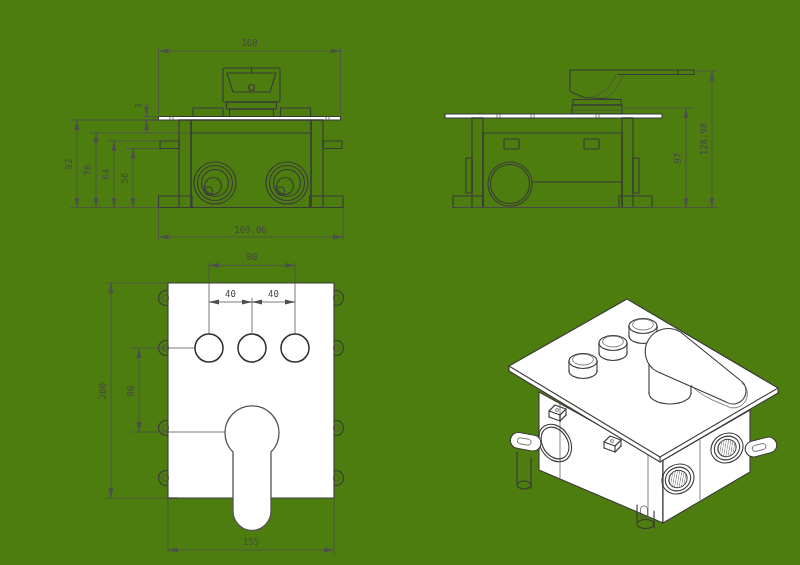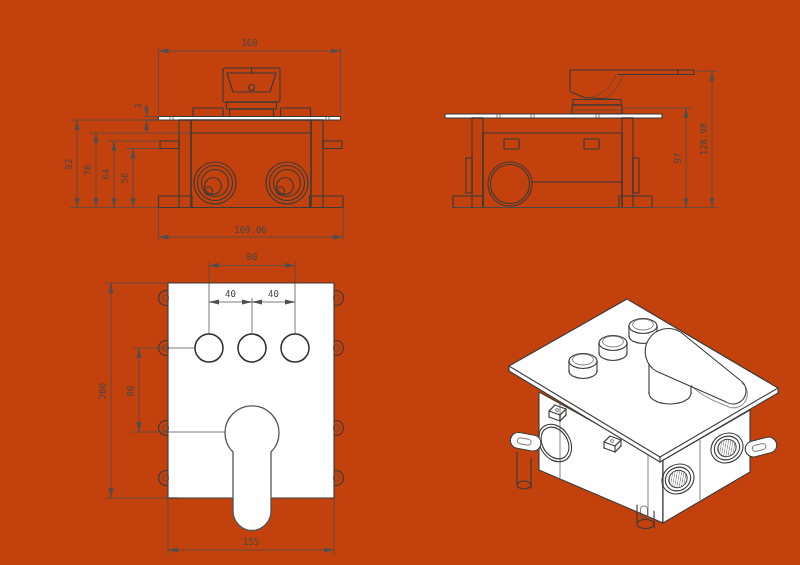--- a/index.html
+++ b/index.html
@@ -1,16 +1,16 @@
 <!DOCTYPE html>
 <html><head>
 <meta charset="utf-8">
 <style>
   html,body{margin:0;padding:0;background:#ffffff;}
-  .canvas{position:relative;width:800px;height:565px;background:#c2410c;overflow:hidden;
+  .canvas{position:relative;width:800px;height:565px;background:#4d7c0f;overflow:hidden;
           font-family:"DejaVu Sans Mono","Liberation Mono",monospace;}
   svg{display:block}
   .ol{stroke:#3a3a3a;stroke-width:1.1;fill:none;stroke-linejoin:round;stroke-linecap:round;}
   .olf{stroke:#3a3a3a;stroke-width:1.1;fill:#ffffff;stroke-linejoin:round;}
   .bold{stroke:#2e2e2e;stroke-width:1.5;fill:#ffffff;}
   .thin{stroke:#4a4a4a;stroke-width:0.7;fill:none;}
   .dim{stroke:#4f4f4f;stroke-width:0.75;fill:none;}
   .dimtxt{font-family:"DejaVu Sans Mono","Liberation Mono",monospace;font-size:9px;fill:#474747;}
 </style>
 </head>

